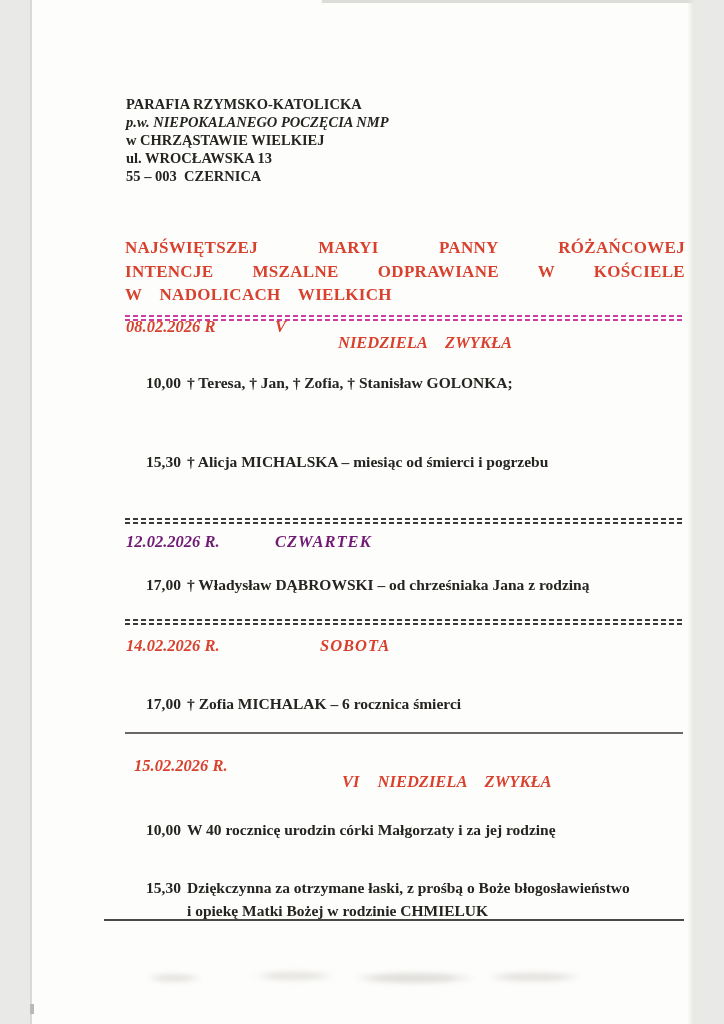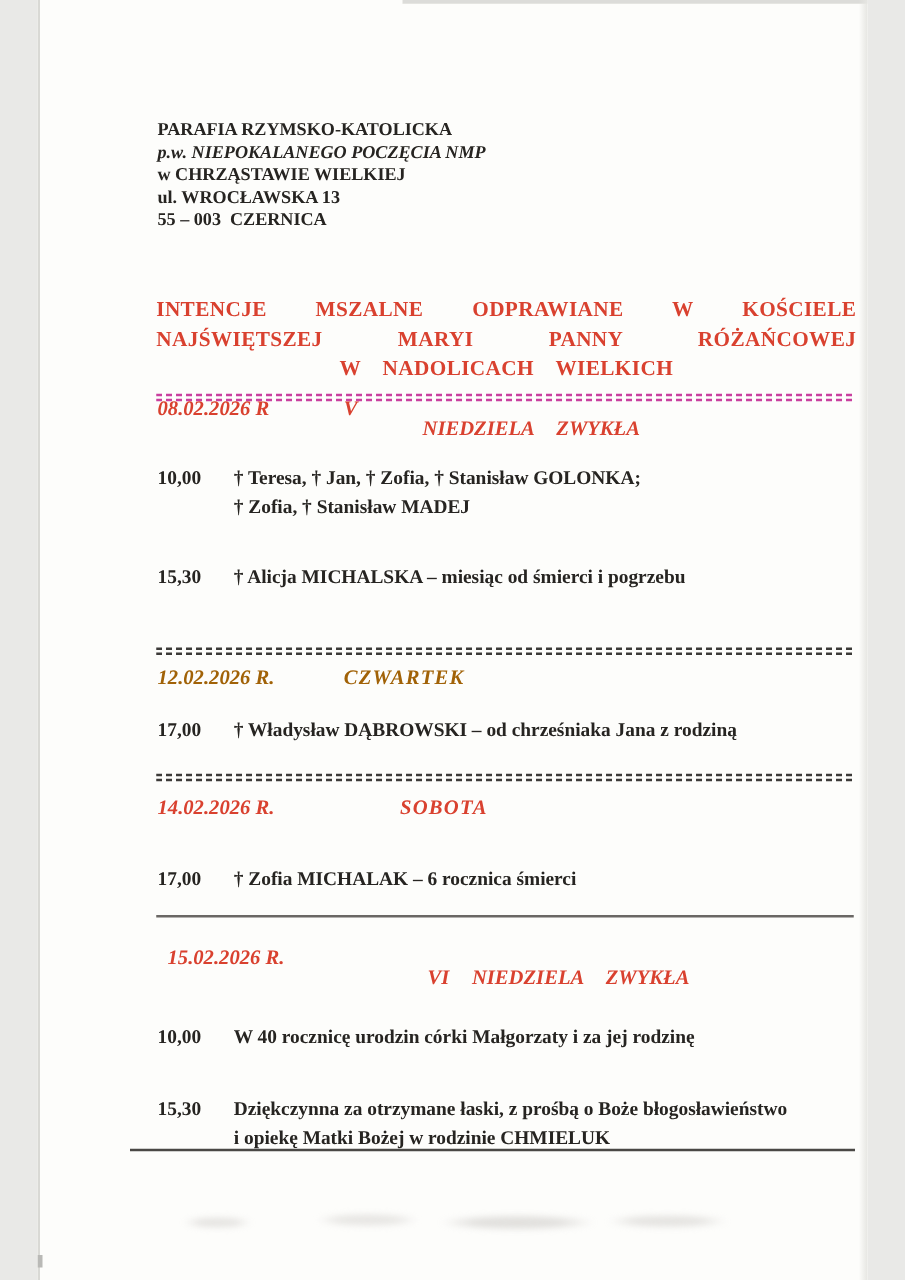--- a/index.html
+++ b/index.html
@@ -14,39 +14,39 @@
   .edge-left{left:0;top:0;width:2px;height:100%;background:#cfcfcc;opacity:.8;}
   .edge-top-right{right:0;top:0;width:372px;height:3px;background:#d8d8d5;opacity:.9;}
   .edge-right{right:0;top:0;width:7px;height:100%;background:linear-gradient(90deg,rgba(0,0,0,0),#e6e6e2);}
   .edge-notch{left:0;top:1004px;width:4px;height:10px;background:#b9b9b6;}
   
   .header{left:96px;top:95px;line-height:18px;font-size:14.5px;font-weight:bold;}
   .h-italic{font-style:italic;}
   
   .title{left:95px;top:236px;width:560px;font-size:17px;font-weight:bold;color:#d9412f;letter-spacing:.3px;line-height:23.5px;}
   .t-just{text-align:justify;text-align-last:justify;}
-  .t-center{text-align:center;word-spacing:13px;}
+  .t-center{word-spacing:13px;}
   
   .dashes{height:7px;}
   .dashes::before,.dashes::after{content:"";position:absolute;left:0;right:0;height:2px;
     background:repeating-linear-gradient(90deg,var(--c) 0 5px,rgba(0,0,0,0) 5px 8px);}
   .dashes::before{top:0;}
   .dashes::after{top:4px;}
   .dash-pink{--c:#c93f9f;}
   .dash-gray{--c:#3c3a38;}
   .rule{height:2px;background:#6a6764;}
   .rule-dark{background:#4a4845;}
   
   .daterow{left:0;top:0;width:724px;height:24px;font-size:16.5px;font-weight:bold;font-style:italic;}
   .red{color:#d9412f;}
-  .blue{color:#a16207;}
+  .blue{color:#701a75;}
   .dayname{word-spacing:14px;margin-top:16px;}
   
   .entry{left:0;width:724px;font-size:15.5px;font-weight:bold;line-height:23px;}
-  .time{position:absolute;left:96px;top:0;}
+  .time{position:absolute;left:116px;top:0;}
   .etext{position:absolute;left:157px;top:0;width:510px;}
   
   .ghost{top:964px;left:84px;width:480px;height:26px;opacity:.65;filter:blur(2.5px);
     background:
       radial-gradient(40px 7px at 60px 14px,#d9d7d4 40%,rgba(0,0,0,0) 70%),
       radial-gradient(60px 8px at 180px 12px,#dcdad7 40%,rgba(0,0,0,0) 70%),
       radial-gradient(90px 9px at 300px 14px,#d2d0cd 40%,rgba(0,0,0,0) 70%),
       radial-gradient(70px 8px at 420px 13px,#d8d6d3 40%,rgba(0,0,0,0) 70%);}
 </style>
 </head>
@@ -61,37 +61,36 @@
 
   <div class="abs header">
     <div>PARAFIA RZYMSKO-KATOLICKA</div>
     <div class="h-italic">p.w. NIEPOKALANEGO POCZĘCIA NMP</div>
     <div>w CHRZĄSTAWIE WIELKIEJ</div>
     <div>ul. WROCŁAWSKA 13</div>
     <div>55 – 003&nbsp; CZERNICA</div>
   </div>
 
   <div class="abs title">
+    <div class="t-just">NAJŚWIĘTSZEJ MARYI PANNY RÓŻAŃCOWEJ</div>
     <div class="t-just">INTENCJE MSZALNE ODPRAWIANE W KOŚCIELE</div>
-    <div class="t-just">NAJŚWIĘTSZEJ MARYI PANNY RÓŻAŃCOWEJ</div>
     <div class="t-center">W NADOLICACH WIELKICH</div>
   </div>
 
   <div class="abs dashes dash-pink" style="left:95px;top:315px;width:557px;"></div>
 
   <div class="abs daterow" style="top:317px;padding-left:43px;">
     <span class="abs red" style="left:96px;">08.02.2026 R</span>
     <span class="abs red" style="left:245px;">V</span>
     <span class="abs red dayname" style="left:308px;">NIEDZIELA ZWYKŁA</span>
   </div>
   <div class="abs entry" style="top:371px;">
     <span class="time">10,00</span>
     <span class="etext">
       <div>† Teresa, † Jan, † Zofia, † Stanisław GOLONKA;</div>
-      <div>† Zofia, † Stanisław MADEJ</div>
     </span>
   </div>
   <div class="abs entry" style="top:450px;">
     <span class="time">15,30</span>
     <span class="etext">† Alicja MICHALSKA – miesiąc od śmierci i pogrzebu</span>
   </div>
 
   <div class="abs dashes dash-gray" style="left:95px;top:518px;width:557px;"></div>
 
   <div class="abs daterow" style="top:532px;">

